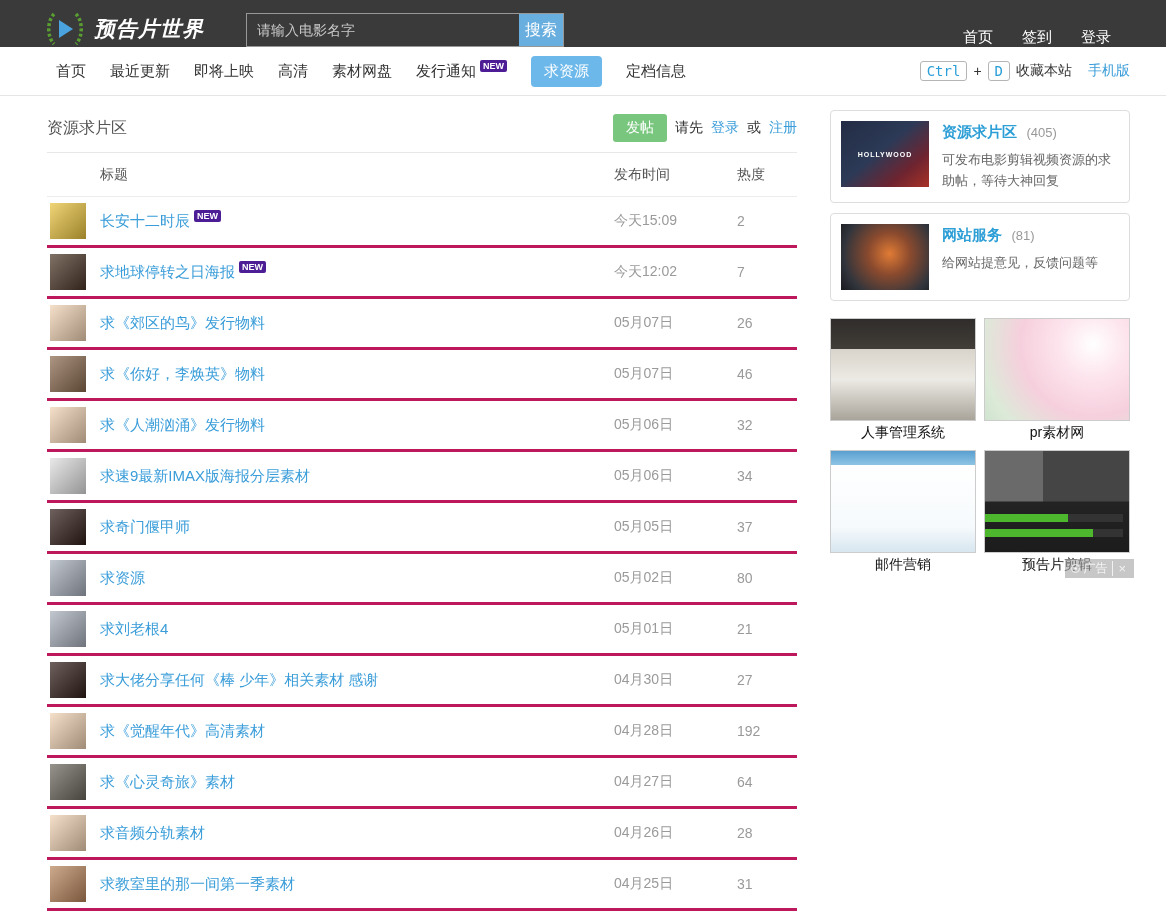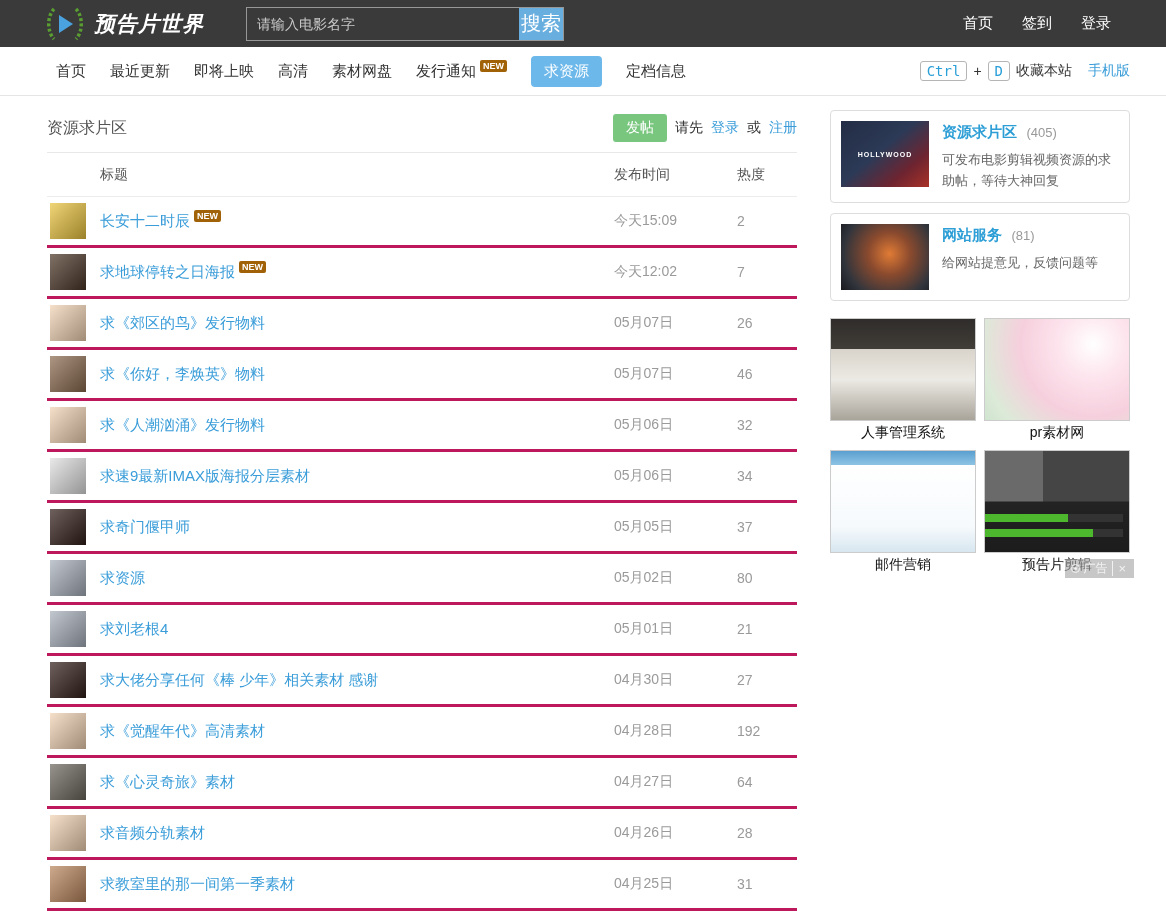--- a/index.html
+++ b/index.html
@@ -1,41 +1,41 @@
 <!DOCTYPE html>
 <html><head>
 <meta charset="utf-8">
 <style>
   * { margin:0; padding:0; box-sizing:border-box; }
   html,body { width:1166px; height:911px; overflow:hidden; background:#fff;
     font-family:"Liberation Sans","DejaVu Sans",sans-serif; }
   a { text-decoration:none; }
 
   
-  .header { height:47px; background:#3a3a3a; display:flex; align-items:center;
+  .header { height:47px; background:#3a3a3a; display:flex; align-items:flex-end;
     padding:0 55px 0 45px; }
   .logo { display:flex; align-items:center; gap:9px; }
   .logo-text { color:#fff; font-size:21px; font-weight:bold; font-style:italic; letter-spacing:1px; }
   .search { display:flex; margin-left:42px; width:318px; height:34px;
     border:1px solid #979797; background:#3a3a3a; }
   .search input { flex:1; background:transparent; border:none; outline:none;
     color:#ddd; font-size:14px; padding:0 10px; font-family:inherit; }
   .search input::placeholder { color:#c9c9c9; }
   .search-btn { width:44px; background:#68aede; color:#fff; border:none;
-    font-size:20px; cursor:pointer; font-family:inherit; }
+    font-size:16px; cursor:pointer; font-family:inherit; }
   .header-links { margin-left:auto; display:flex; gap:29px; }
   .header-links a { color:#fff; font-size:15px; }
 
   
   .nav { height:49px; background:#fff; border-bottom:1px solid #e5e5e5;
     display:flex; align-items:center; padding:0 36px 0 56px; }
   .nav-items { display:flex; align-items:center; gap:24px; }
   .nav-item { font-size:15px; color:#333; display:flex; align-items:center; cursor:pointer; }
   .nav-item.active { background:#6cb8ea; color:#fff; padding:6px 13px; border-radius:4px; }
-  .badge-new { background:#a16207; color:#fff; font-size:9px; font-weight:bold;
+  .badge-new { background:#4c1d95; color:#fff; font-size:9px; font-weight:bold;
     padding:1px 3px; border-radius:2px; margin-left:4px; position:relative; top:-5px; }
   .nav-right { margin-left:auto; display:flex; align-items:center; gap:6px;
     font-size:14px; color:#333; }
   .key { border:1px solid #b5b5b5; border-radius:3px; color:#2a9fd8;
     font-family:"DejaVu Sans Mono","Liberation Mono",monospace; font-size:14px;
     padding:1px 6px; background:#fff; }
   .mobile-link { color:#3a9dd9; margin-left:10px; }
 
   
   .page { display:flex; padding:0 36px 0 47px; }

